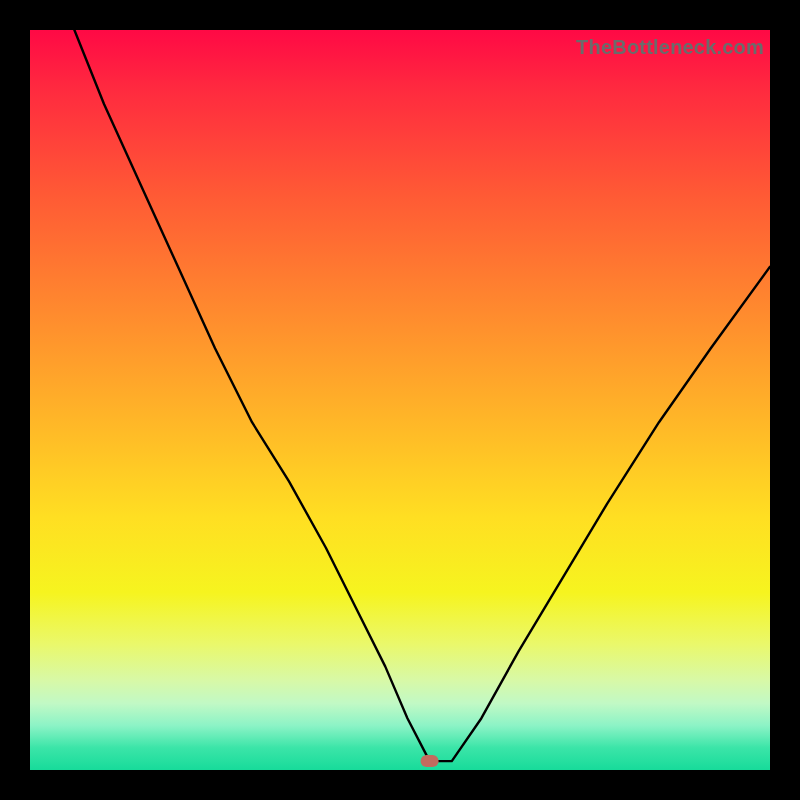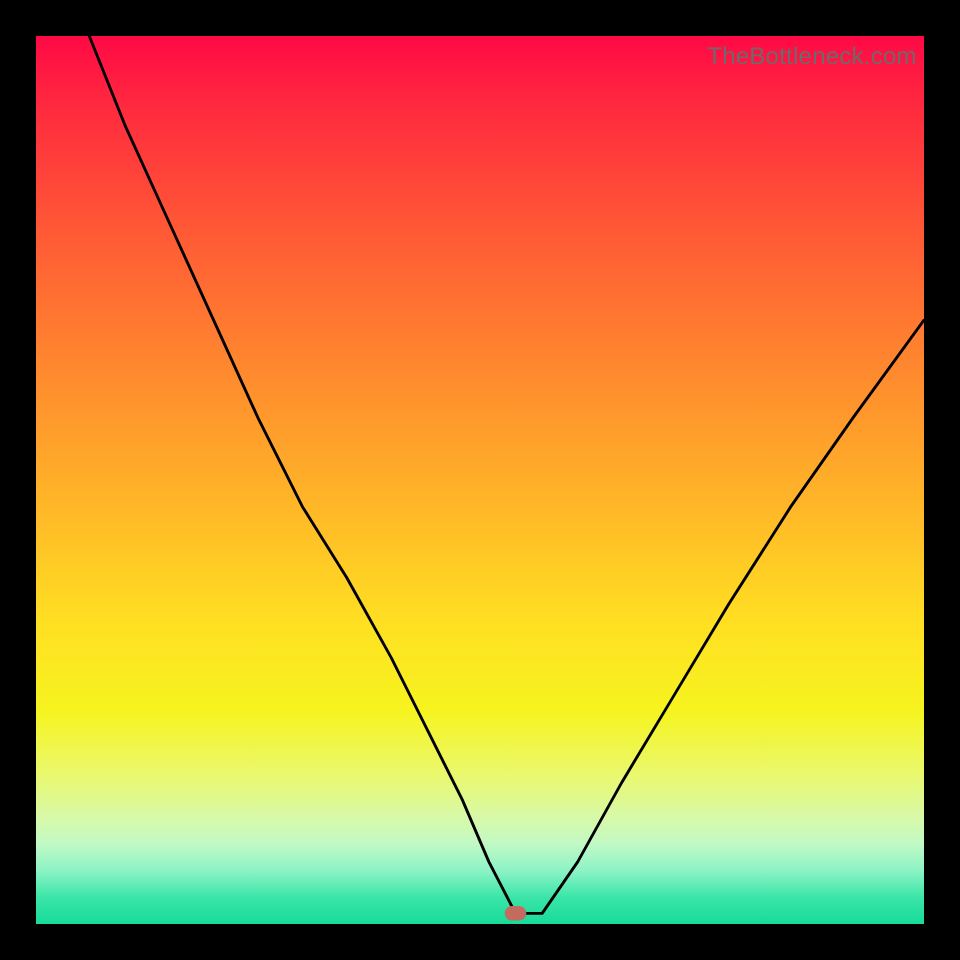--- a/index.html
+++ b/index.html
@@ -38,21 +38,21 @@
       #8cf3c6 94%,
       #3be5a8 97%,
       #17db9a 100%
     );
   }
   .watermark {
     position: absolute;
     top: 6px;
     right: 6px;
     font-size: 20px;
-    font-weight: 400;
+    font-weight: 700;
     color: #6b6b6b;
     letter-spacing: 0.2px;
     user-select: none;
   }
   .curve-svg {
     position: absolute;
     left: 0;
     top: 0;
     width: 740px;
     height: 740px;

